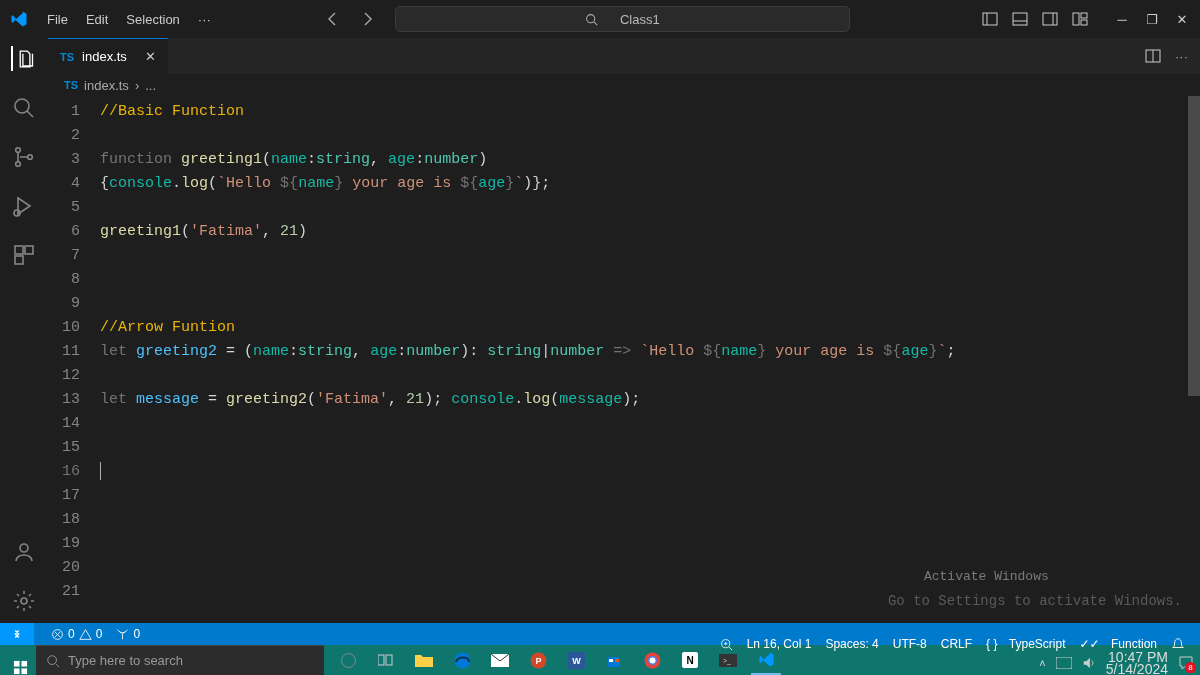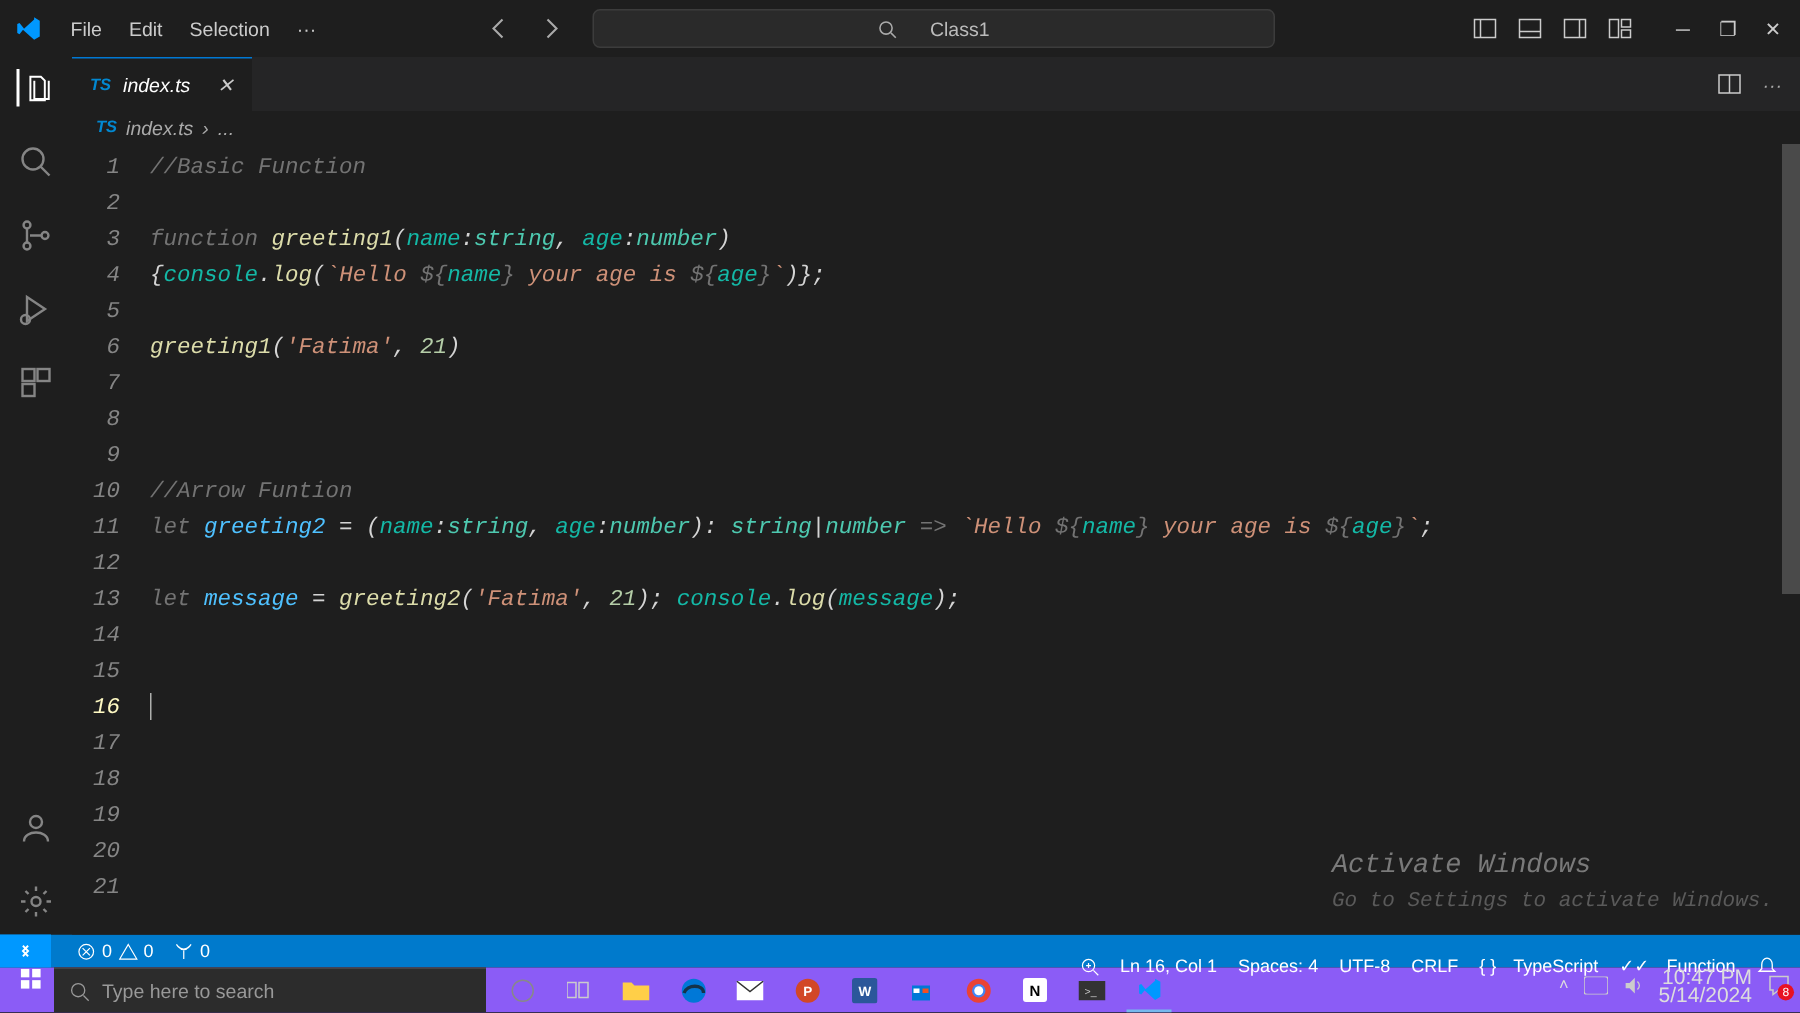--- a/index.html
+++ b/index.html
@@ -33,21 +33,21 @@
   background: #2a2a2a;
   display: flex;
   align-items: center;
   justify-content: center;
   gap: 22px;
   color: #bbb;
 }
 .title-right { margin-left: auto; display: flex; gap: 14px; align-items: center; }
 .tr-icon { width: 16px; height:16px; display:flex; align-items:center; justify-content:center; }
 .win-btn { width:16px; display:inline-flex; justify-content:center;}
-.main { display: flex; height: calc(675px - 38px - 22px - 30px); font-style: italic; }
+.main { display: flex; height: calc(675px - 38px - 22px - 30px); }
 .activitybar {
   width: 48px;
   background: #1e1e1e;
   display: flex;
   flex-direction: column;
   align-items: center;
   padding-top: 8px;
   gap: 24px;
 }
 .activitybar .icon { width: 25px; height: 25px; color: #858585; cursor: pointer; display:flex; align-items:center; justify-content:center;}
@@ -65,49 +65,49 @@
   color: #fff;
   font-size: 13px;
 }
 .tab .ts-badge { color: #0288d1; font-weight:600; font-size:11px; }
 .tab .close { color: #ccc; margin-left:10px; }
 .tab-right { margin-left:auto; display:flex; align-items:center; gap:14px; padding-right:12px; color:#aaa;}
 .breadcrumb { height: 22px; padding: 3px 16px; font-size: 13px; color: #aaa; display:flex; align-items:center; gap:6px;}
 .breadcrumb .ts-badge { color:#0288d1; font-size:11px; font-weight:600;}
 .code-area { flex:1; display:flex; font-family: Consolas, "Courier New", monospace; font-size:15px; line-height:24px; background:#1e1e1e; overflow:hidden; position:relative;}
 .gutter { text-align:right; color:#858585; padding: 4px 20px 0 0; width: 52px; white-space:pre; user-select:none;}
-.gutter .cur { color:#fef9c3; }
+.gutter .cur { color:#737373; }
 .code { padding-top:4px; white-space:pre; color:#d4d4d4;}
-.tk-comment { color:#737373; }
+.tk-comment { color:#eab308; }
 .tk-keyword { color:#737373; }
 .tk-func { color:#dcdcaa; }
 .tk-type { color:#4ec9b0; }
 .tk-param { color:#14b8a6; }
 .tk-string { color:#ce9178; }
 .tk-number { color:#b5cea8; }
 .tk-var { color:#4fc1ff; }
 .tk-punct { color:#d4d4d4; }
 .caret { display:inline-block; width:1px; height:18px; background:#aeafad; vertical-align:middle;}
 .watermark { position:absolute; right:18px; bottom:10px; color:#5a5a5a; font-size:14px; text-align:left;}
-.watermark .wt { font-size:18px; color:#7a7a7a; }
+.watermark .wt { font-size:13px; color:#7a7a7a;margin-left:36px; }
 .scrollbar-v { position:absolute; right:0; top:0; width:12px; height:100%; background:transparent;}
 .scroll-thumb { position:absolute; width:12px; background:#4a4a4a; border-radius:0;}
 .statusbar {
   height: 22px;
   background: #007acc;
   display: flex;
   align-items: center;
   color: #fff;
   font-size: 12px;
   padding: 0 8px 0 0;
 }
 .statusbar .remote { background:#0098ff; height:22px; width:34px; display:flex; align-items:center; justify-content:center; margin-right:10px;}
 .statusbar .sitem { padding: 0 7px; display:flex; align-items:center; gap:4px;}
 .statusbar .right { margin-left:auto; display:flex;margin-top:20px;}
-.taskbar { height: 30px; background:#8b5cf6; display:flex; align-items:flex-start; padding:0 0 0 4px; color:#fff;}
+.taskbar { height: 30px; background:#0f766e; display:flex; align-items:flex-end; padding:0 0 0 4px; color:#fff;}
 .taskbar .start { width:32px; display:flex; justify-content:center;}
 .taskbar .searchbox { background:#2c2c2c; height:30px; width:288px; display:flex; align-items:center; gap:8px; padding-left:10px; color:#999; border-top:1px solid #444;}
 .taskbar .ticons { display:flex; align-items:center; gap:8px; margin-left:10px;}
 .taskbar .ticon { width:30px; height:30px; display:flex; align-items:center; justify-content:center; font-size:14px;}
 .taskbar .tray { margin-left:auto; display:flex; align-items:center; gap:10px; padding-right:6px; font-size:11px; color:#ddd;}
 .taskbar .clock { text-align:right; line-height:12px; font-size:14px; }
 svg { display:block; }
 </style>
 </head>
 <body>

